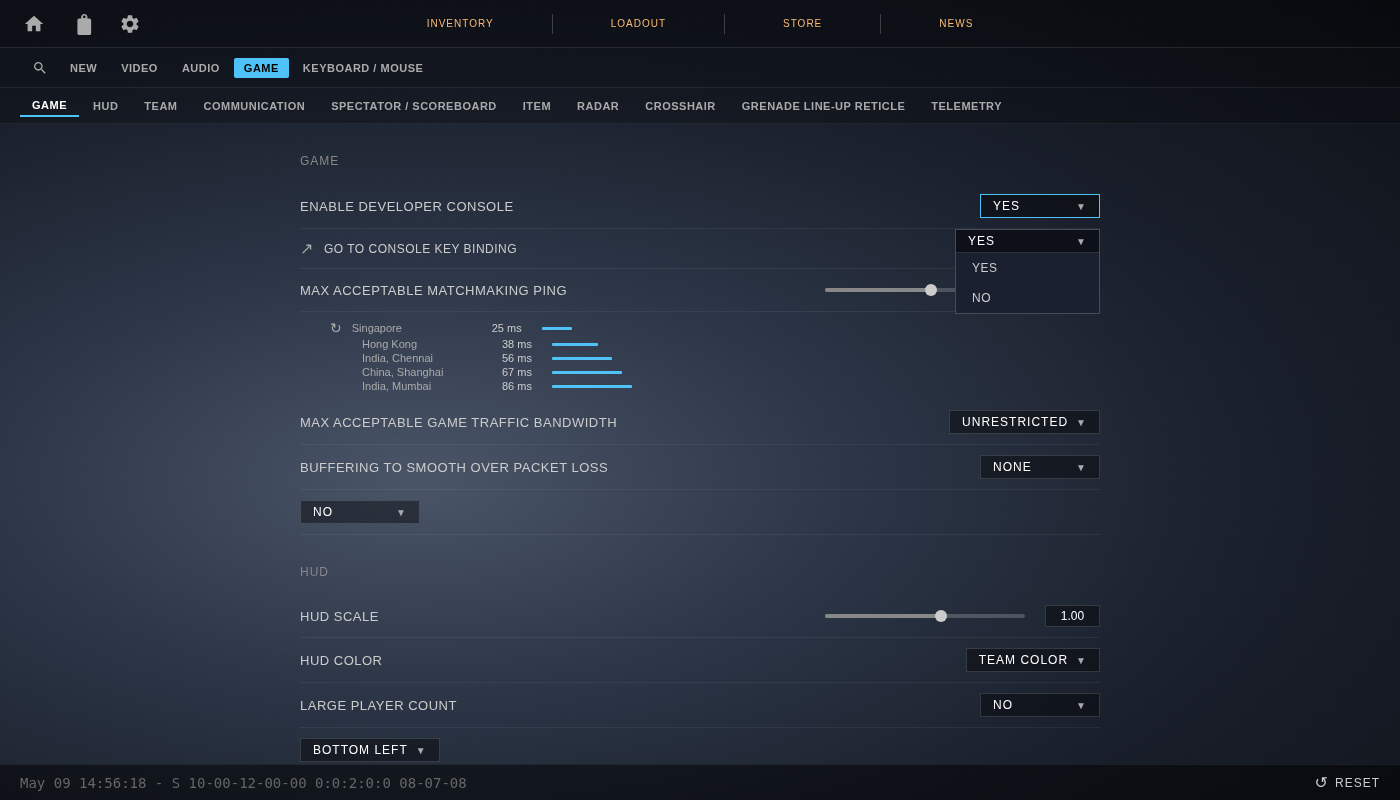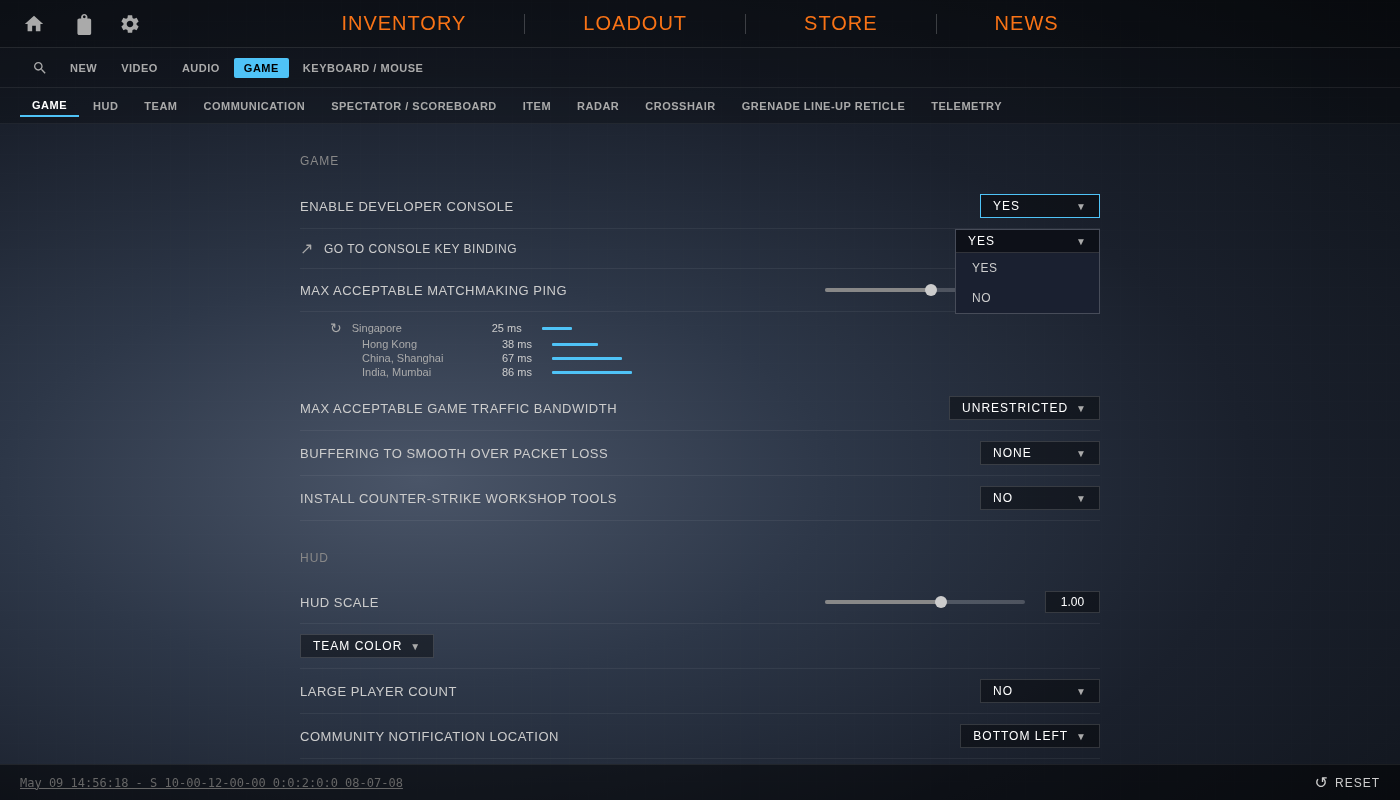--- a/index.html
+++ b/index.html
@@ -85,23 +85,23 @@
       fill: #aaa;
     }
 
     .top-nav-links {
       display: flex;
       align-items: center;
       gap: 40px;
     }
 
     .nav-link {
-      color: #f97316;
-      text-transform: uppercase;
-      font-size: 20px;
+      color: #fdba74;
+      text-transform: uppercase;
+      font-size: 10px;
       letter-spacing: 1px;
       cursor: pointer;
       padding: 4px 18px;
       font-weight: 500;
     }
 
     .nav-separator {
       width: 1px;
       height: 20px;
       background: rgba(255,255,255,0.2);
@@ -357,23 +357,22 @@
       background: rgba(0,0,0,0.5);
       border-top: 1px solid rgba(255,255,255,0.08);
       display: flex;
       align-items: center;
       justify-content: space-between;
       padding: 0 20px;
     }
 
     .bottom-log {
       color: #666;
-      font-size: 12px;
+      font-size: 14px;
       font-family: monospace;
-      text-decoration: underline;
     }
 
     .reset-btn {
       display: flex;
       align-items: center;
       gap: 6px;
       color: #ccc;
       font-size: 12px;
       text-transform: uppercase;
       letter-spacing: 1px;
@@ -521,20 +520,26 @@
         <div class="ping-bar" style="width: 30px;"></div>
       </div>
       <div class="ping-row">
         <span style="width:22px;"></span>
         <span class="ping-location">Hong Kong</span>
         <span class="ping-value">38 ms</span>
         <div class="ping-bar" style="width: 46px;"></div>
       </div>
       <div class="ping-row">
         <span style="width:22px;"></span>
+        <span class="ping-location">India, Chennai</span>
+        <span class="ping-value">56 ms</span>
+        <div class="ping-bar" style="width: 60px;"></div>
+      </div>
+      <div class="ping-row">
+        <span style="width:22px;"></span>
         <span class="ping-location">China, Shanghai</span>
         <span class="ping-value">67 ms</span>
         <div class="ping-bar" style="width: 70px;"></div>
       </div>
       <div class="ping-row">
         <span style="width:22px;"></span>
         <span class="ping-location">India, Mumbai</span>
         <span class="ping-value">86 ms</span>
         <div class="ping-bar" style="width: 80px;"></div>
       </div>
@@ -554,21 +559,20 @@
       <span class="setting-name">Buffering to smooth over packet loss</span>
       <div class="setting-control">
         <div class="dropdown-btn">
           <span>NONE</span>
           <span class="chevron">▼</span>
         </div>
       </div>
     </div>
 
     <div class="settings-row">
-      <span class="setting-name">Install Counter-Strike Workshop Tools</span>
       <div class="setting-control">
         <div class="dropdown-btn">
           <span>NO</span>
           <span class="chevron">▼</span>
         </div>
       </div>
     </div>
 
     <div style="height: 20px;"></div>
 
@@ -579,40 +583,40 @@
       <div class="setting-control slider-container">
         <div class="slider-track">
           <div class="slider-fill" style="width: 58%;"></div>
           <div class="slider-thumb" style="left: calc(58% - 6px);"></div>
         </div>
         <div class="slider-value">1.00</div>
       </div>
     </div>
 
     <div class="settings-row">
+      <span class="setting-name">HUD Color</span>
       <div class="setting-control">
         <div class="dropdown-btn">
           <span>TEAM COLOR</span>
           <span class="chevron">▼</span>
         </div>
       </div>
     </div>
 
     <div class="settings-row">
       <span class="setting-name">Large Player Count</span>
       <div class="setting-control">
         <div class="dropdown-btn">
           <span>NO</span>
           <span class="chevron">▼</span>
         </div>
       </div>
     </div>
 
     <div class="settings-row">
-      <span class="setting-name">Community Notification Location</span>
       <div class="setting-control">
         <div class="dropdown-btn">
           <span>BOTTOM LEFT</span>
           <span class="chevron">▼</span>
         </div>
       </div>
     </div>
 
   </div>
 

